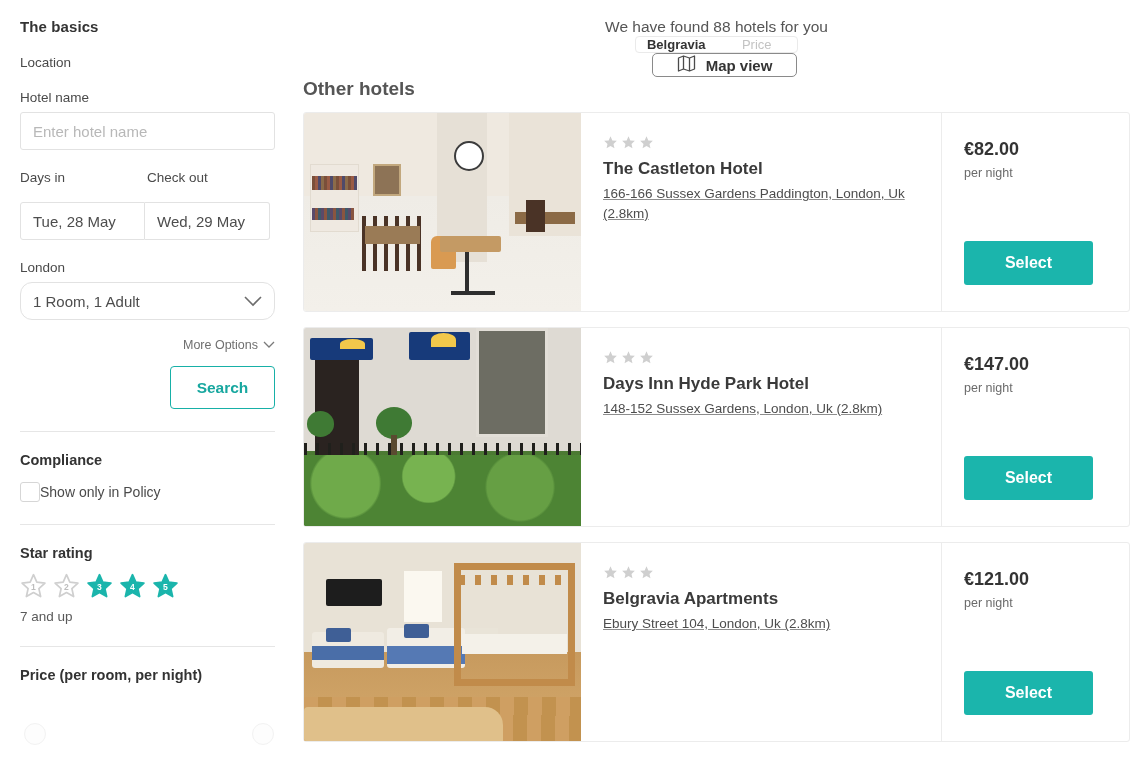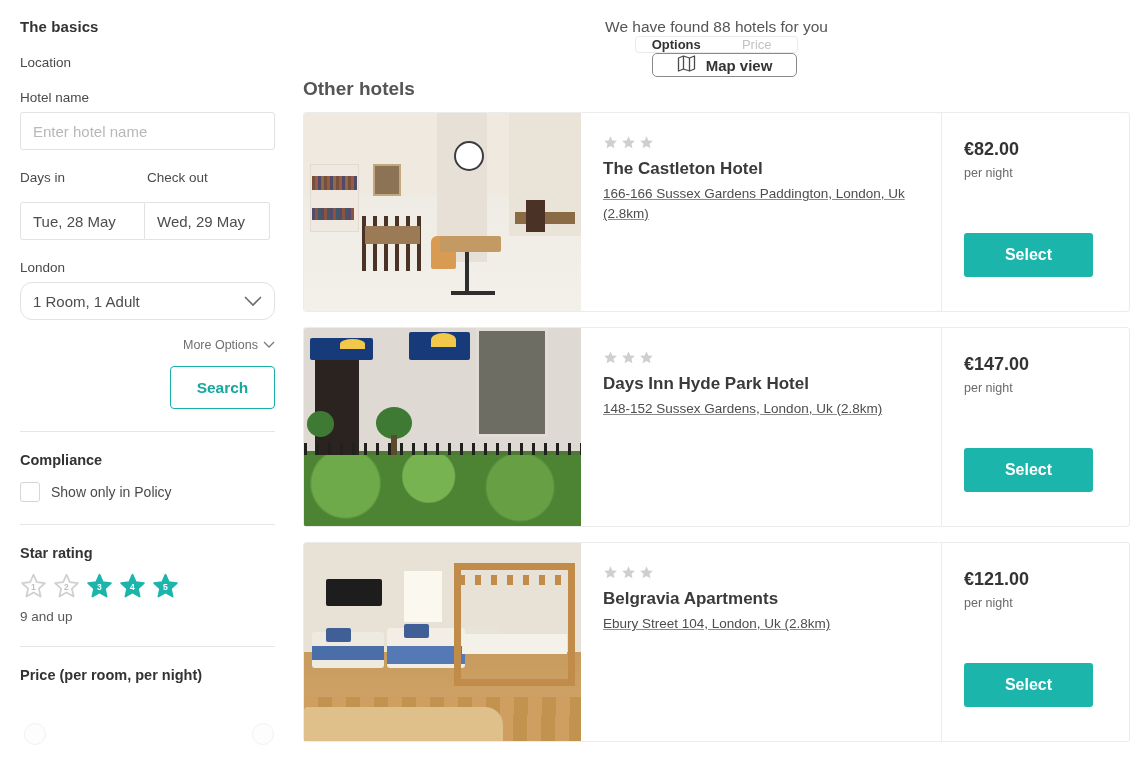--- a/index.html
+++ b/index.html
@@ -76,21 +76,21 @@
     width: 105px; height: 43px;
     border: 1px solid #17b0a7; border-radius: 4px;
     background: #fff; color: #17a79f;
     font-size: 15.5px; font-weight: bold;
     font-family: "Liberation Sans", sans-serif;
     cursor: pointer;
   }
   .divider { width: 255px; height: 1px; background: #e6e6e6; margin: 22px 0 0 0; }
 
   .sec-title { font-size: 14.5px; font-weight: bold; color: #333; margin-top: 20px; }
-  .check-row { display: flex; align-items: center; gap: 11px; margin-top: 14px; }
+  .check-row { display: flex; align-items: center; margin-top: 14px; }
   .checkbox {
     width: 20px; height: 20px; border: 1px solid #d6d6d6; border-radius: 3px; background: #fff;
   }
   .check-label { font-size: 14px; color: #4a4a4a; }
 
   .stars-row { display: flex; gap: 6px; margin-top: 12px; align-items: center; }
   .star-svg { display: block; }
   .stars-caption { font-size: 13.5px; color: #595959; margin-top: 10px; }
 
   .slider-stub { position: relative; width: 255px; height: 30px; margin-top: 28px; }
@@ -158,21 +158,21 @@
   }
   .card-price {
     width: 188px; flex: 0 0 188px;
     border-left: 1px solid #ececec;
     padding: 26px 0 0 22px;
     position: relative;
   }
   .price-val { font-size: 18px; font-weight: bold; color: #333; }
   .price-per { font-size: 12.5px; color: #6a6a6a; margin-top: 6px; }
   .select-btn {
-    position: absolute; left: 22px; bottom: 34px;
+    position: absolute; left: 22px; bottom: 26px;
     width: 129px; height: 44px;
     background: #1bb5ac; border: none; border-radius: 3px;
     color: #fff; font-size: 16px; font-weight: bold;
     font-family: "Liberation Sans", sans-serif;
     cursor: pointer;
   }
 
   
   .ph { position: absolute; inset: 0; }
   
@@ -313,38 +313,38 @@
             <text x="11" y="13.6" text-anchor="middle" font-size="7" font-weight="bold" fill="#ffffff" font-family="Liberation Sans, sans-serif">4</text>
           </svg>
         </span>
         <span>
           <svg class="star-svg" width="27" height="26" viewBox="0 0 22 21">
             <path d="M11,1.3 L13.7,7.4 L20.3,8.1 L15.4,12.6 L16.8,19.1 L11,15.8 L5.2,19.1 L6.6,12.6 L1.7,8.1 L8.3,7.4 Z" fill="#1bb5ac" stroke="#1bb5ac" stroke-width="1.4" stroke-linejoin="round"></path>
             <text x="11" y="13.6" text-anchor="middle" font-size="7" font-weight="bold" fill="#ffffff" font-family="Liberation Sans, sans-serif">5</text>
           </svg>
         </span>
       </div>
-    <div class="stars-caption">9 and up</div>
+    <div class="stars-caption">7 and up</div>
 
     <div class="divider"></div>
 
     <div class="sec-title">Price (per room, per night)</div>
     <div class="slider-stub">
       <div class="handle" style="left:4px;"></div>
       <div class="handle" style="left:232px;"></div>
     </div>
   </aside>
 
   <section class="main">
 
     <div class="topbar">
       <div class="found-text">We have found 88 hotels for you</div>
       <div class="spacer"></div>
       <div class="sortgroup">
-        <div class="sort-opt active">Options</div>
+        <div class="sort-opt active">Belgravia</div>
         <div class="sort-opt inactive">Price</div>
       </div>
       <button class="mapbtn">
         <span>
           <svg width="19" height="19" viewBox="0 0 19 19">
             <path d="M1.5 4 L6.5 2 L12.5 4 L17.5 2 L17.5 15 L12.5 17 L6.5 15 L1.5 17 Z" fill="none" stroke="#4a4a4a" stroke-width="1.3" stroke-linejoin="round"></path>
             <line x1="6.5" y1="2" x2="6.5" y2="15" stroke="#4a4a4a" stroke-width="1.3"></line>
             <line x1="12.5" y1="4" x2="12.5" y2="17" stroke="#4a4a4a" stroke-width="1.3"></line>
           </svg>
         </span>

